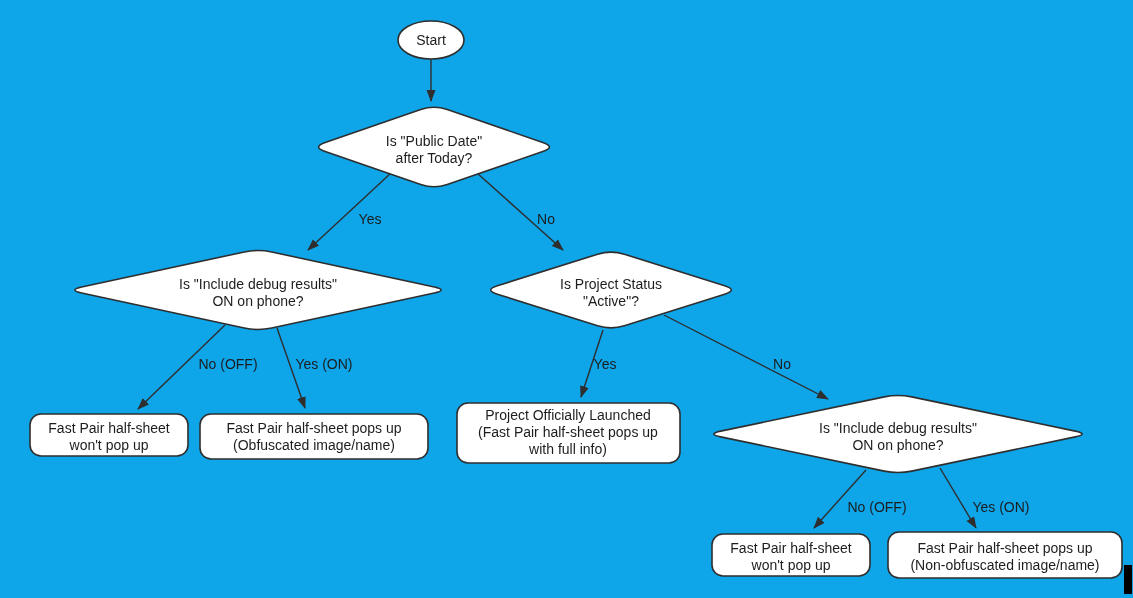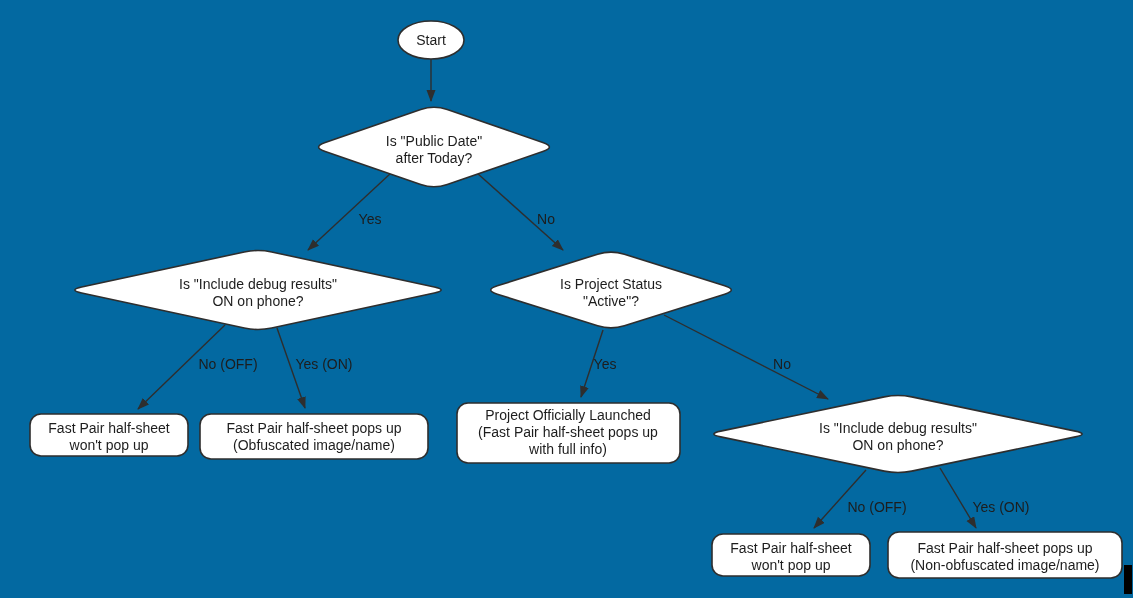--- a/index.html
+++ b/index.html
@@ -1,16 +1,16 @@
 <!DOCTYPE html>
 <html><head>
 <meta charset="utf-8">
 <style>
   html, body { margin: 0; padding: 0; background: #ffffff; }
-  .stage { position: relative; width: 1133px; height: 598px; background: #0369a1; overflow: hidden; }
+  .stage { position: relative; width: 1133px; height: 598px; background: #0ea5e9; overflow: hidden; }
   svg text {
     font-family: "Liberation Sans", sans-serif;
     font-size: 14px;
     fill: #1d1d1d;
     text-anchor: middle;
   }
   .shape { fill: #ffffff; stroke: #2e2e2e; stroke-width: 1.6; }
   .edge  { stroke: #2e2e2e; stroke-width: 1.4; fill: none; }
   .cursor-bar { fill: #000000; stroke: none; }
 </style>

